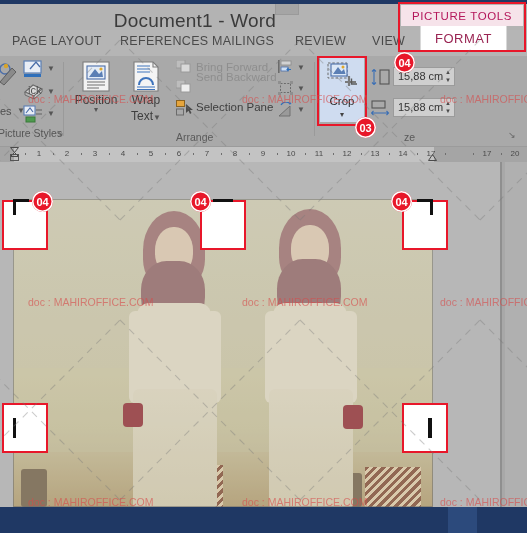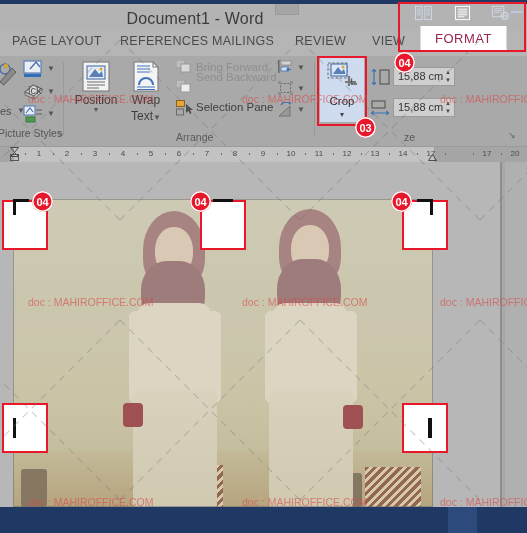--- a/index.html
+++ b/index.html
@@ -12,21 +12,21 @@
   }
   #app{position:absolute;inset:0;width:527px;height:533px;overflow:hidden;}
 
   
   .topbar-blue{position:absolute;left:0;top:0;width:527px;height:4px;background:#1f3864;}
 
   
   .titlebar{position:absolute;left:0;top:4px;width:527px;height:26px;background:#b3b3b3;}
   .doc-title{
     position:absolute;left:0;top:6px;width:390px;text-align:center;
-    font-size:16px;color:#3b3b3b;letter-spacing:.2px;
+    font-size:19px;color:#3b3b3b;letter-spacing:.2px;
   }
   .win-restore{
     position:absolute;left:275px;top:0px;width:22px;height:10px;background:#a5a5a5;
     border:1px solid #9a9a9a;border-top:none;
   }
 
   
   .tabstrip{position:absolute;left:0;top:30px;width:527px;height:26px;background:#b5b5b5;}
   .tab{
     position:absolute;top:4px;font-size:12.5px;color:#4a4a4a;letter-spacing:.3px;
@@ -163,20 +163,21 @@
   </div>
 
   <div class="tabstrip">
     <div class="tab" style="left:120px;">REFERENCES</div>
     <div class="tab" style="left:12px;">PAGE LAYOUT</div>
     <div class="tab" style="left:212px;">MAILINGS</div>
     <div class="tab" style="left:295px;">REVIEW</div>
     <div class="tab" style="left:372px;">VIEW</div>
   </div>
 
+  <div class="pt-label">PICTURE TOOLS</div>
   <div class="pt-format">FORMAT</div>
   <div class="pt-box"></div>
   <div class="badge b20" style="left:394px;top:52px;">04</div>
 
   <div class="ribbon">
 
     <div class="grp-picstyles">
 
       <svg class="ps-ico" style="left:-2px;top:4px;" width="30" height="30" viewBox="0 0 30 30">
         <circle cx="7" cy="9" r="5" fill="none" stroke="#4b6ea9" stroke-width="1.4"></circle>

